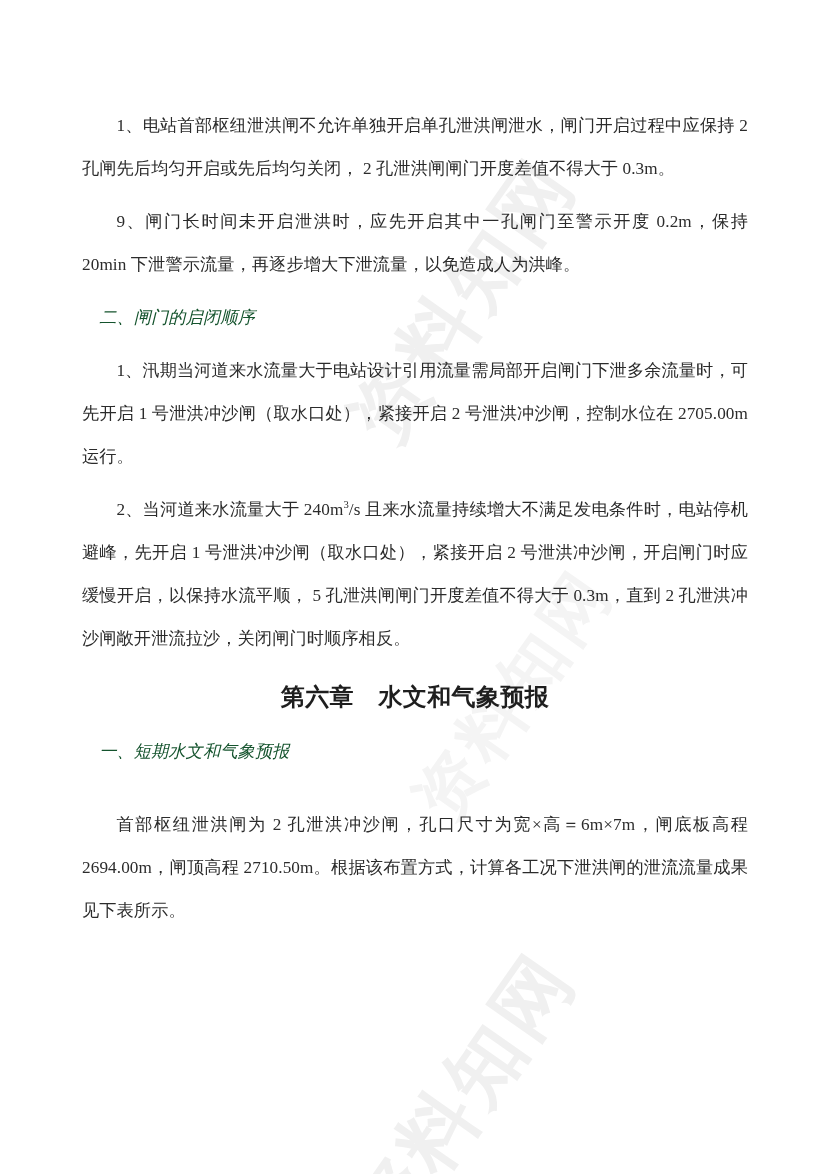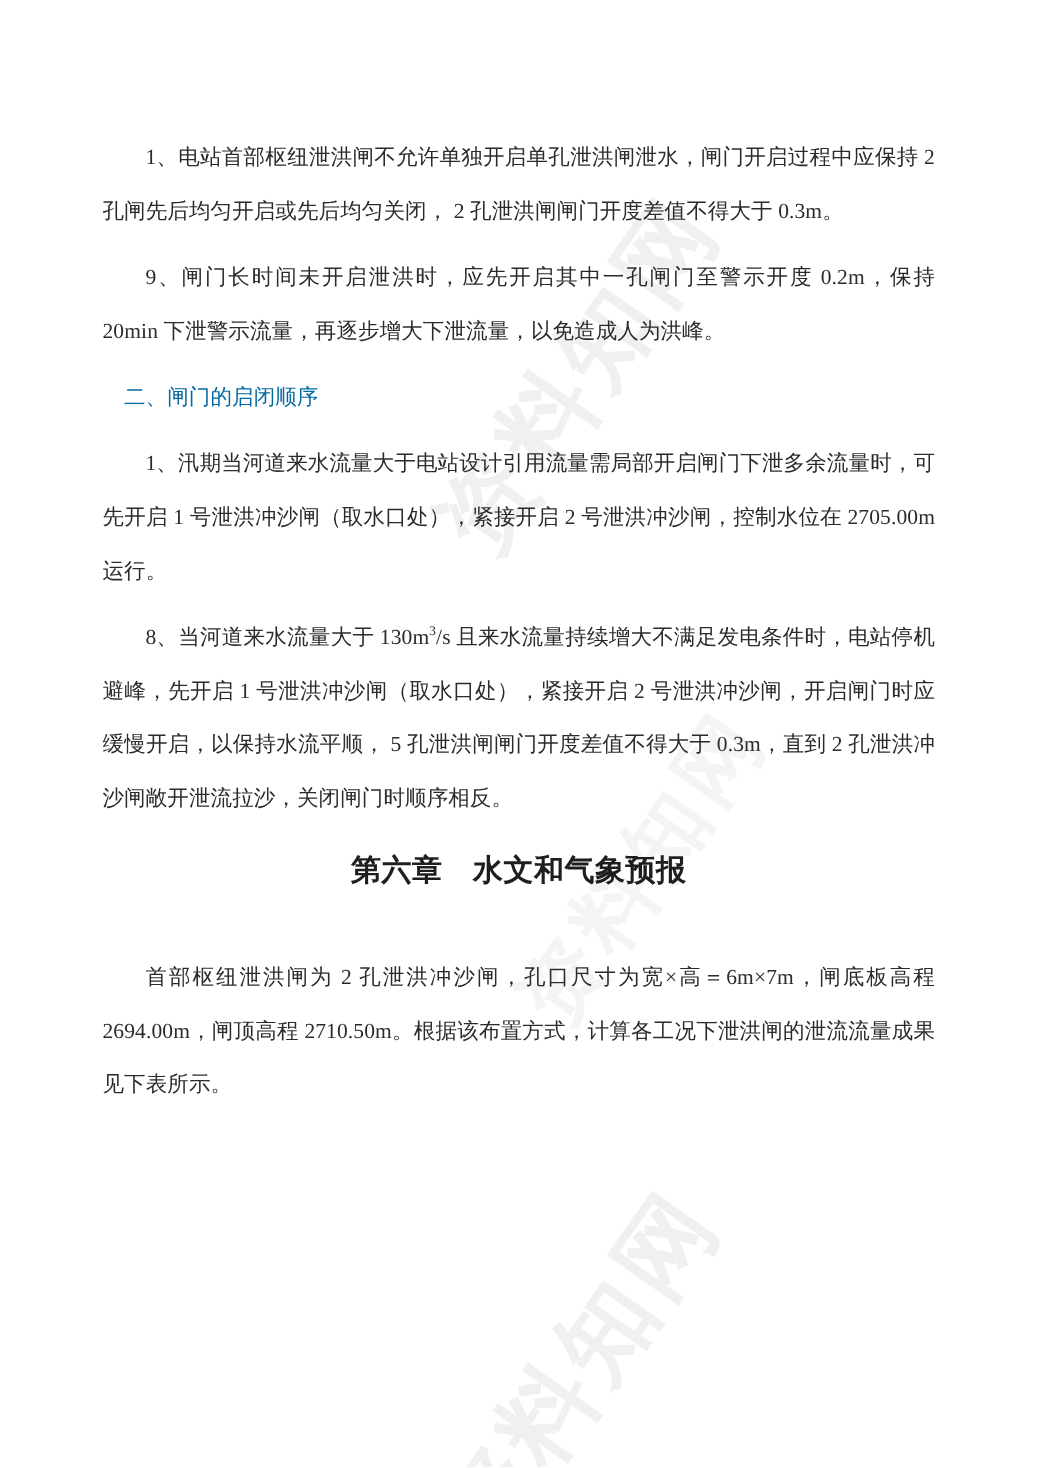--- a/index.html
+++ b/index.html
@@ -70,23 +70,24 @@
     color: #2b2b2b;
     text-align: justify;
     text-justify: inter-ideograph;
     text-indent: 2em;
     letter-spacing: 0.1px;
   }
   p.sub-head {
     margin: 0;
     font-size: 17.2px;
     line-height: 43px;
-    color: #0369a1;
+    color: #14532d;
     text-indent: 1em;
     letter-spacing: 0.1px;
+    font-style: italic;
   }
   h2.chapter-head {
     margin: 0;
     font-size: 24px;
     line-height: 46px;
     font-weight: 700;
     text-align: center;
     color: #1e1e1e;
     letter-spacing: 0.4px;
   }
@@ -116,26 +117,27 @@
 
     <p class="body-par">9、闸门长时间未开启泄洪时，应先开启其中一孔闸门至警示开度 0.2m，保持 20min 下泄警示流量，再逐步增大下泄流量，以免造成人为洪峰。</p>
     <div class="gap-sm"></div>
 
     <p class="sub-head">二、闸门的启闭顺序</p>
     <div class="gap-sm"></div>
 
     <p class="body-par">1、汛期当河道来水流量大于电站设计引用流量需局部开启闸门下泄多余流量时，可先开启 1 号泄洪冲沙闸（取水口处），紧接开启 2 号泄洪冲沙闸，控制水位在 2705.00m 运行。</p>
     <div class="gap-sm"></div>
 
-    <p class="body-par"><span>8、当河道来水流量大于 130m</span><sup>3</sup><span>/s 且来水流量持续增大不满足发电条件时，电站停机避峰，先开启 1 号泄洪冲沙闸（取水口处），紧接开启 2 号泄洪冲沙闸，开启闸门时应缓慢开启，以保持水流平顺， 5 孔泄洪闸闸门开度差值不得大于 0.3m，直到 2 孔泄洪冲沙闸敞开泄流拉沙，关闭闸门时顺序相反。</span></p>
+    <p class="body-par"><span>2、当河道来水流量大于 240m</span><sup>3</sup><span>/s 且来水流量持续增大不满足发电条件时，电站停机避峰，先开启 1 号泄洪冲沙闸（取水口处），紧接开启 2 号泄洪冲沙闸，开启闸门时应缓慢开启，以保持水流平顺， 5 孔泄洪闸闸门开度差值不得大于 0.3m，直到 2 孔泄洪冲沙闸敞开泄流拉沙，关闭闸门时顺序相反。</span></p>
     <div class="gap-md"></div>
 
     <h2 class="chapter-head">第六章　水文和气象预报</h2>
     <div class="gap-sm"></div>
 
+    <p class="sub-head">一、短期水文和气象预报</p>
     <div class="gap-sm"></div>
 
     <div class="gap-sm"></div>
 
     <div class="gap-sm"></div>
 
     <p class="body-par">首部枢纽泄洪闸为 2 孔泄洪冲沙闸，孔口尺寸为宽×高＝6m×7m，闸底板高程 2694.00m，闸顶高程 2710.50m。根据该布置方式，计算各工况下泄洪闸的泄流流量成果见下表所示。</p>
 
   </div>
 </div>

